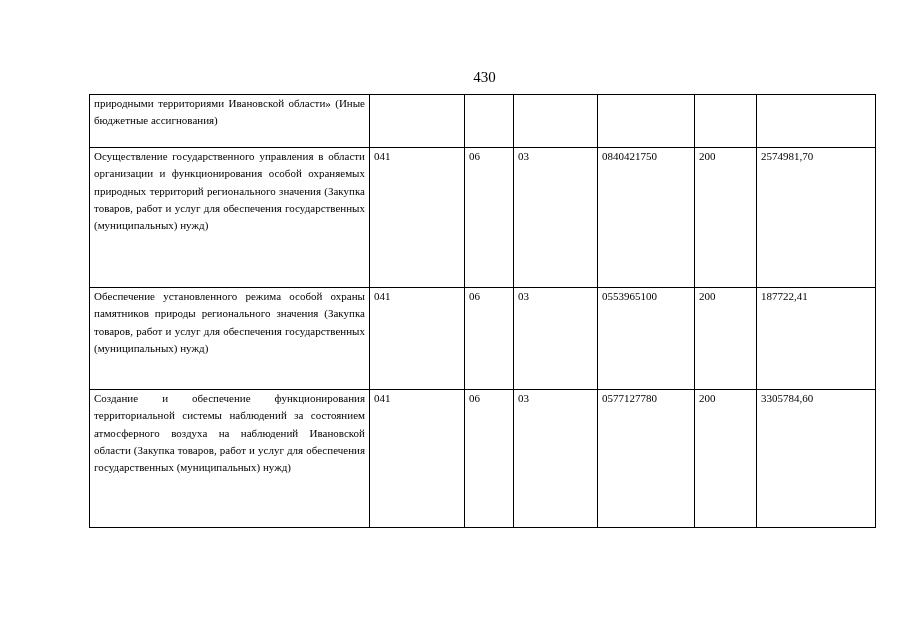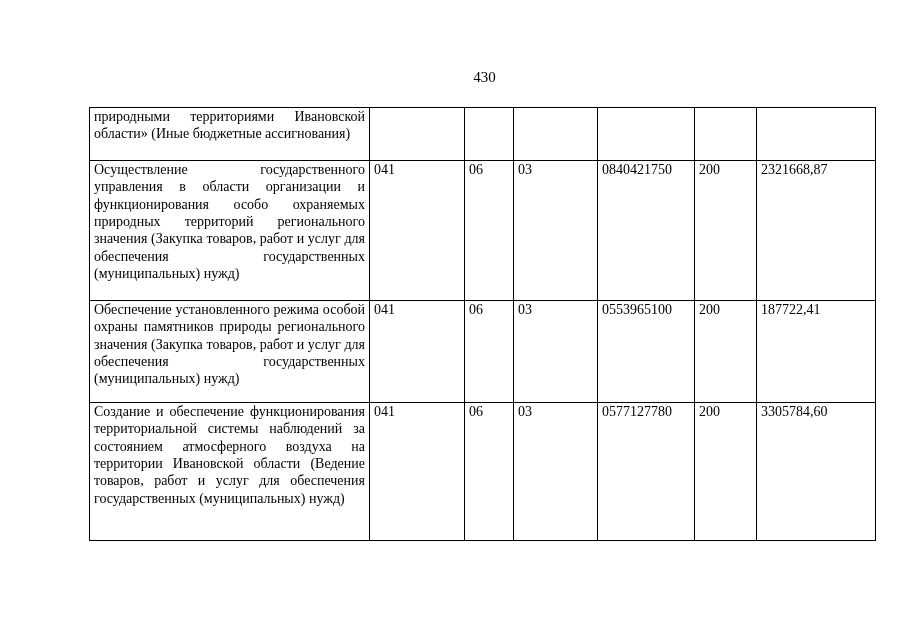--- a/index.html
+++ b/index.html
@@ -18,25 +18,25 @@
   .page-number {
     position: absolute;
     top: 37px; left: 0;
     width: 100%;
     text-align: center;
     font-size: 15px;
     line-height: 17px;
   }
   table.budget-table {
     position: absolute;
-    left: 57px; top: 75px;
+    left: 57px; top: 62px;
     width: 786px;
     border-collapse: collapse;
     table-layout: fixed;
-    font-size: 14px;
+    font-size: 11px;
     line-height: 17.35px;
   }
   table.budget-table td {
     border: 1px solid #000000;
     vertical-align: top;
     padding: 0 4px;
     overflow: hidden;
   }
   td.name-cell {
     text-align: justify;
@@ -82,39 +82,39 @@
       <tr class="r0">
         <td class="name-cell">природными территориями Ивановской области» (Иные бюджетные ассигнования)</td>
         <td class="num-cell"></td>
         <td class="num-cell"></td>
         <td class="num-cell"></td>
         <td class="num-cell"></td>
         <td class="num-cell"></td>
         <td class="num-cell"></td>
       </tr>
       <tr class="r1">
-        <td class="name-cell">Осуществление государственного управления в области организации и функционирования особо охраняемых природных территорий регионального значения (Закупка товаров, работ и услуг для обеспечения государственных (муниципальных) нужд)</td>
+        <td class="name-cell">Осуществление государственного управления в области организации и функционирования особой охраняемых природных территорий регионального значения (Закупка товаров, работ и услуг для обеспечения государственных (муниципальных) нужд)</td>
         <td class="num-cell">041</td>
         <td class="num-cell">06</td>
         <td class="num-cell">03</td>
         <td class="num-cell">0840421750</td>
         <td class="num-cell">200</td>
-        <td class="num-cell">2321668,87</td>
+        <td class="num-cell">2574981,70</td>
       </tr>
       <tr class="r3">
         <td class="name-cell">Обеспечение установленного режима особой охраны памятников природы регионального значения (Закупка товаров, работ и услуг для обеспечения государственных (муниципальных) нужд)</td>
         <td class="num-cell">041</td>
         <td class="num-cell">06</td>
         <td class="num-cell">03</td>
         <td class="num-cell">0553965100</td>
         <td class="num-cell">200</td>
         <td class="num-cell">187722,41</td>
       </tr>
       <tr class="r4">
-        <td class="name-cell">Создание и обеспечение функционирования территориальной системы наблюдений за состоянием атмосферного воздуха на территории Ивановской области (Ведение товаров, работ и услуг для обеспечения государственных (муниципальных) нужд)</td>
+        <td class="name-cell">Создание и обеспечение функционирования территориальной системы наблюдений за состоянием атмосферного воздуха на наблюдений Ивановской области (Закупка товаров, работ и услуг для обеспечения государственных (муниципальных) нужд)</td>
         <td class="num-cell">041</td>
         <td class="num-cell">06</td>
         <td class="num-cell">03</td>
         <td class="num-cell">0577127780</td>
         <td class="num-cell">200</td>
         <td class="num-cell">3305784,60</td>
       </tr>
     </tbody>
   </table>
 

